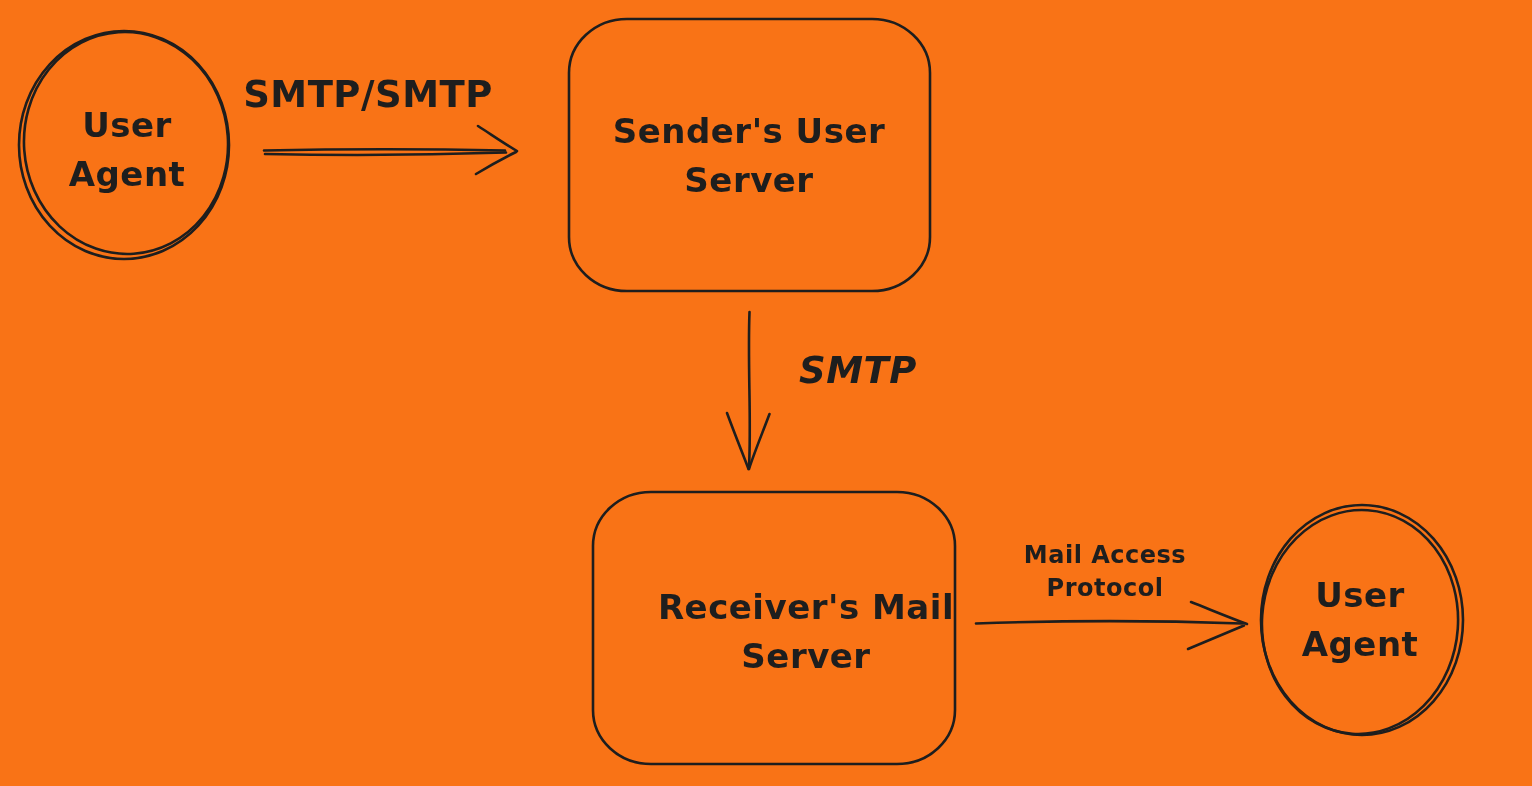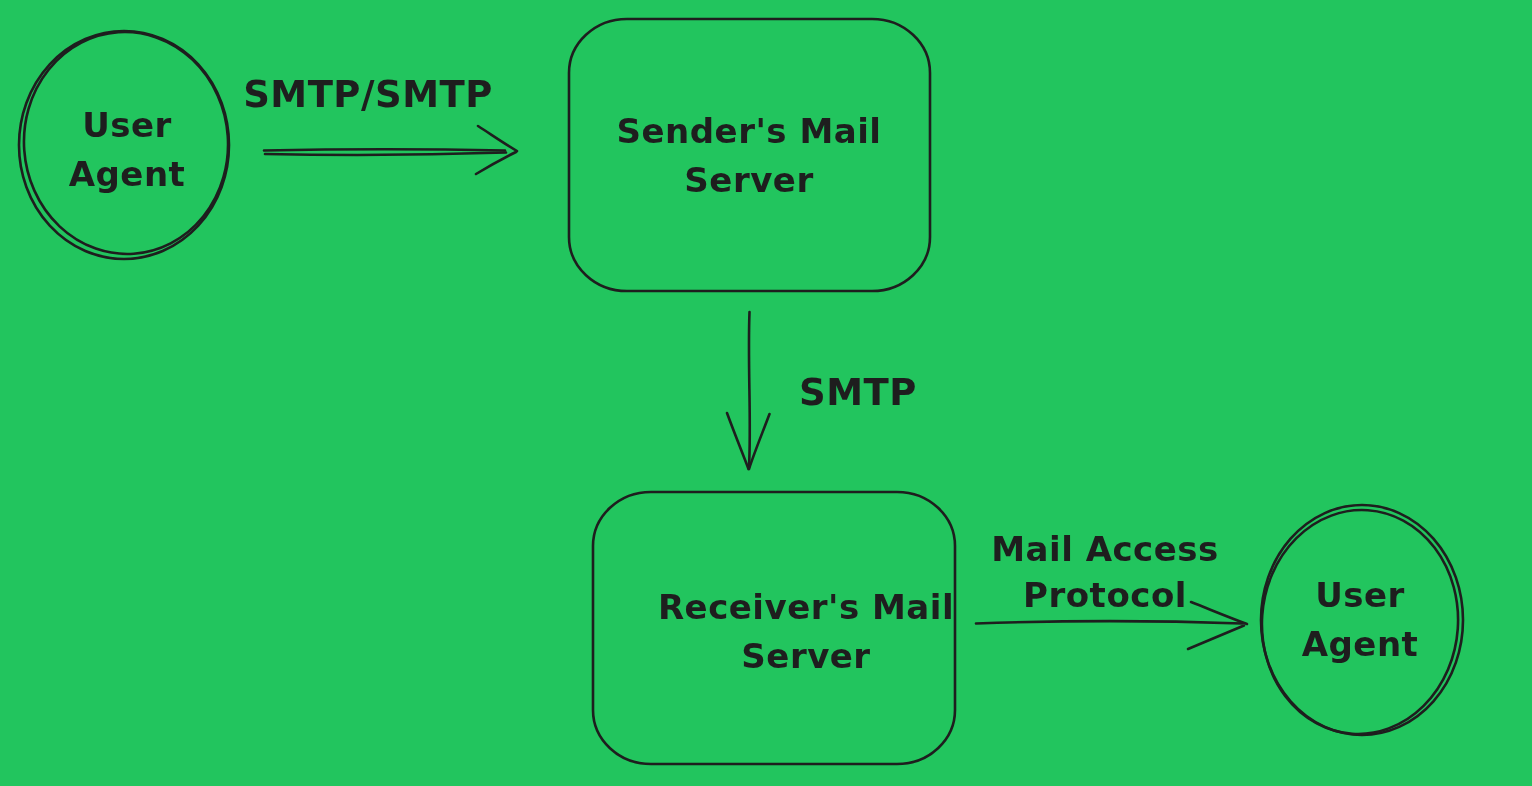--- a/index.html
+++ b/index.html
@@ -4,21 +4,21 @@
 <style>
   html, body {
     margin: 0;
     padding: 0;
     background: #ffffff;
   }
   .stage {
     position: relative;
     width: 1532px;
     height: 786px;
-    background: #22c55e;
+    background: #f97316;
     overflow: hidden;
     font-family: "DejaVu Sans", "Liberation Sans", sans-serif;
   }
   .stage svg {
     position: absolute;
     left: 0;
     top: 0;
   }
   .label {
     position: absolute;
@@ -32,21 +32,21 @@
   }
   .node-label {
     font-size: 34px;
     line-height: 1.45;
   }
   .edge-label {
     font-size: 37px;
     line-height: 1.28;
   }
   .edge-label-small {
-    font-size: 34px;
+    font-size: 24px;
     line-height: 1.36;
   }
 </style>
 </head>
 <body>
 
 <div class="stage">
 
   <svg width="1532" height="786" viewBox="0 0 1532 786" fill="none" stroke="#1e1e1e" stroke-width="2.6" stroke-linecap="round" stroke-linejoin="round">
 
@@ -84,29 +84,29 @@
 
     <g>
       <ellipse cx="1362" cy="620" rx="101" ry="115"></ellipse>
       <ellipse cx="1360" cy="622" rx="98" ry="112" transform="rotate(4 1360 622)"></ellipse>
     </g>
   </svg>
 
   <div class="label node-label" style="left:127px; top:150px;">User
 Agent</div>
 
-  <div class="label node-label" style="left:749px; top:156px;">Sender's Mail
+  <div class="label node-label" style="left:749px; top:156px;">Sender's User
 Server</div>
 
   <div class="label node-label" style="left:806px; top:632px;">Receiver's Mail
 Server</div>
 
   <div class="label node-label" style="left:1360px; top:620px;">User
 Agent</div>
 
   <div class="label edge-label" style="left:368px; top:95px;">SMTP/SMTP</div>
 
-  <div class="label edge-label" style="left:858px; top:393px;">SMTP</div>
+  <div class="label edge-label" style="left:858px; top:371px;font-style:italic;">SMTP</div>
 
   <div class="label edge-label-small label" style="left:1105px; top:572px;">Mail Access
 Protocol</div>
 
 </div>
 
 </body></html>

